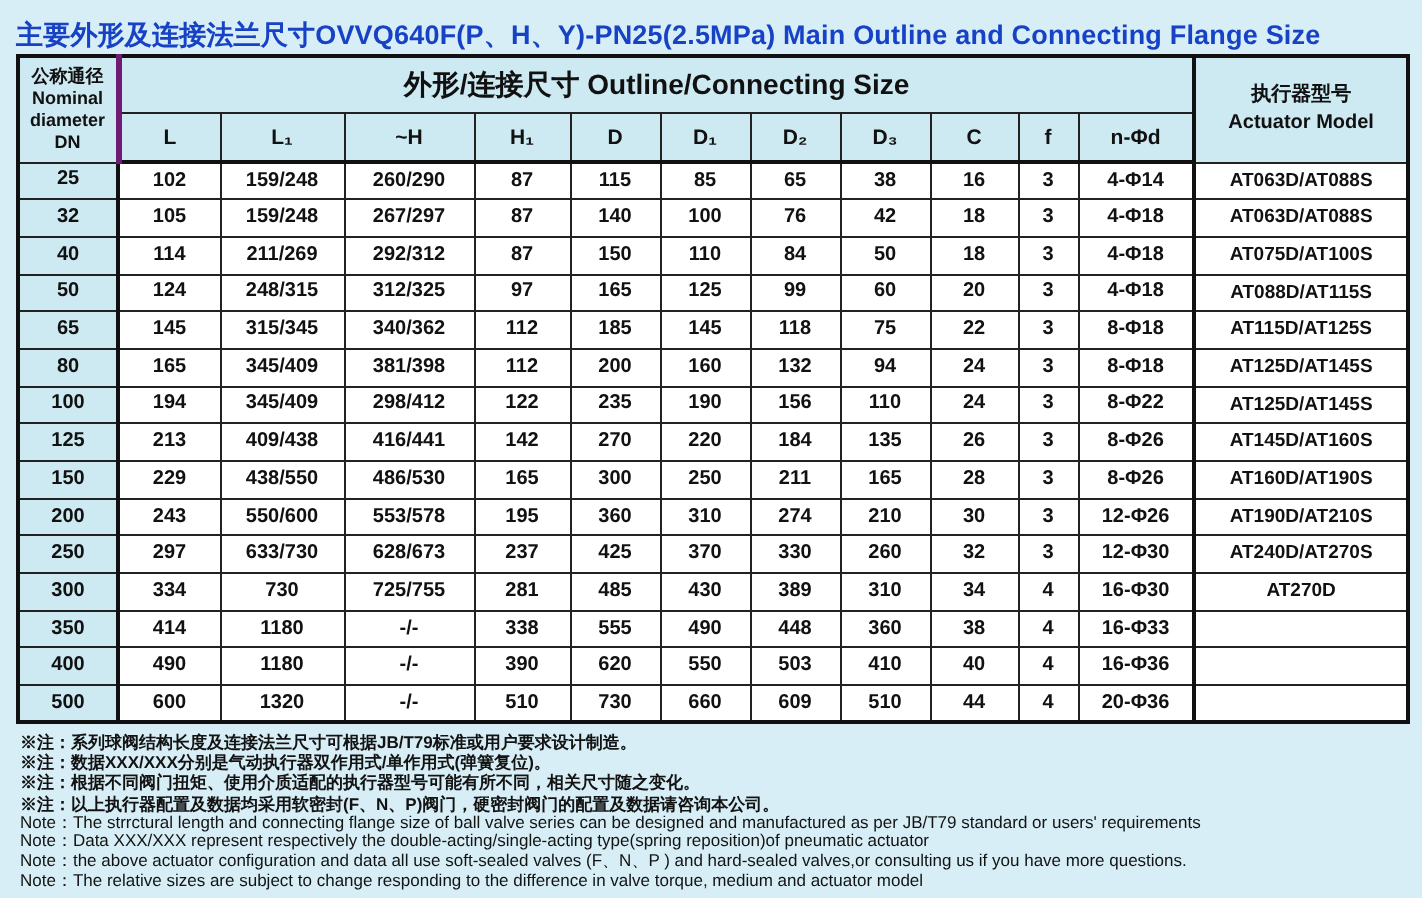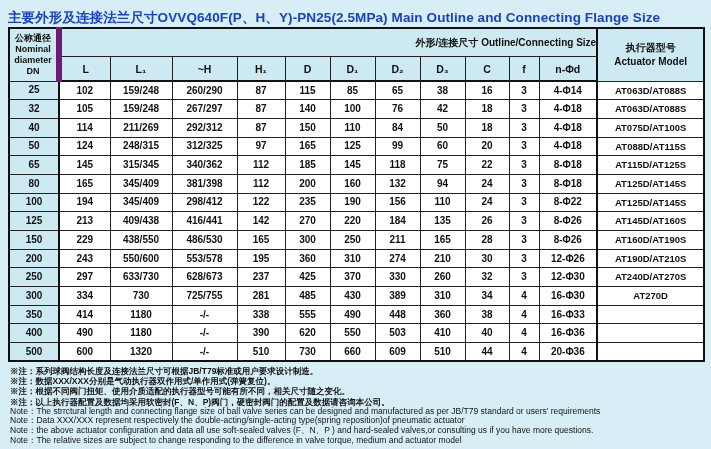--- a/index.html
+++ b/index.html
@@ -21,23 +21,23 @@
     border:2px solid #111;
   }
   th,td{
     border:1px solid #222;
     text-align:center;vertical-align:middle;
     padding:0;overflow:hidden;
   }
   thead th{background:#cde9f2;font-weight:bold;color:#111;}
   th.dn-head{
     font-size:9px;line-height:1.22;white-space:pre-line;
-    border-right:6px solid #701a75;
-  }
-  th.span-head{font-size:10px;height:27px;text-align:right;}
+    border-right:3px solid #701a75;
+  }
+  th.span-head{font-size:14px;height:27px;}
   th.act-head{
     font-size:10px;line-height:1.35;white-space:pre-line;
     border-left:2px solid #111;
   }
   thead tr.subrow th{height:23px;font-size:10.5px;border-bottom:2px solid #111;}
   tbody tr{height:18.7px;}
   tbody td{
     background:#ffffff;font-size:10px;font-weight:bold;line-height:1;
   }
   tbody td.dn{

